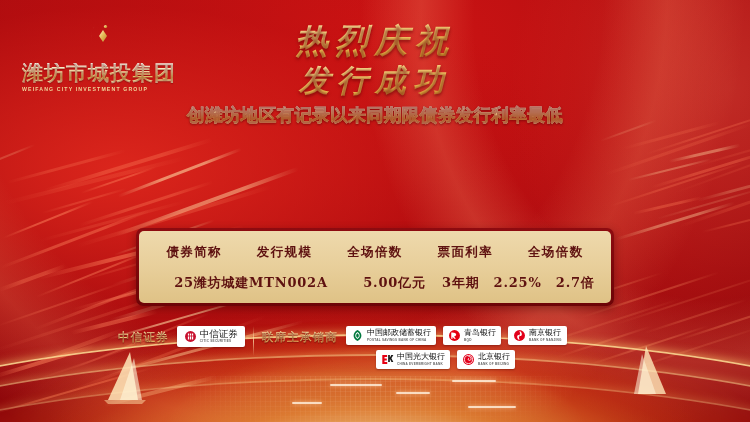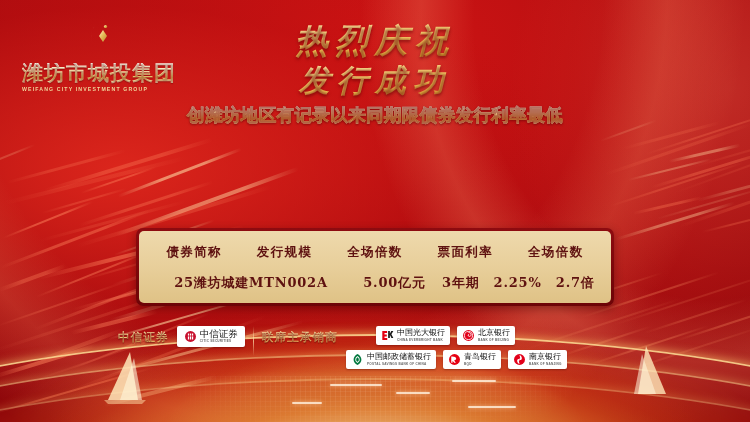--- a/index.html
+++ b/index.html
@@ -306,20 +306,54 @@
             <div class="chip-txt">
               <span class="chip-cn">中信证券</span>
               <span class="chip-en">CITIC SECURITIES</span>
             </div>
           </div>
         </div>
     </div>
     <div class="divider"></div>
     <span class="spon-label">联席主承销商</span>
     <div class="rows" style="padding-top:4px;">
+      <div class="row" id="joint-row1">
+          <div class="chip">
+            <svg viewBox="0 0 20 20" class="mark">
+              <path d="M10 1.6 C6.2 3.6 4 6.6 4 10.4 c0 3.4 2.4 6.2 6 8 3.6-1.8 6-4.6 6-8 0-3.8-2.2-6.8-6-8.8Z" fill="#00783e"></path>
+              <path d="M10 4.8 c-2.2 1.4-3.4 3.3-3.4 5.6 0 2.1 1.3 3.8 3.4 5 2.1-1.2 3.4-2.9 3.4-5 0-2.3-1.2-4.2-3.4-5.6Z" fill="#fff"></path>
+              <path d="M10 6.6 c-1.3.9-2 2-2 3.6 0 1.4.8 2.5 2 3.3 1.2-.8 2-1.9 2-3.3 0-1.6-.7-2.7-2-3.6Z" fill="#00783e"></path>
+            </svg>
+            <div class="chip-txt">
+              <span class="chip-cn">中国邮政储蓄银行</span>
+              <span class="chip-en">POSTAL SAVINGS BANK OF CHINA</span>
+            </div>
+          </div>
+          <div class="chip">
+            <svg viewBox="0 0 20 20" class="mark">
+              <circle cx="10" cy="10" r="8.4" fill="#e60012"></circle>
+              <path d="M6.6 5.4 c3.4 0 6 1.1 6 3.2 0 1.6-1.4 2.6-3.3 3 l2.9 3.4 -2.6 0 -2.6-3.1 0 3.1 -2 0 0-9.6 Z" fill="#fff"></path>
+            </svg>
+            <div class="chip-txt">
+              <span class="chip-cn">青岛银行</span>
+              <span class="chip-en">BQD</span>
+            </div>
+          </div>
+          <div class="chip">
+            <svg viewBox="0 0 20 20" class="mark">
+              <circle cx="10" cy="10" r="8.4" fill="#e2001a"></circle>
+              <path d="M10 2.8 c2.3 1.3 3.6 3.1 3.6 5.3 0 1.6-.9 2.7-2.2 2.7-1 0-1.7-.6-1.7-1.5 0-.8.5-1.3 1.2-1.3 .5 0 .9.3.9.8 0 .4-.2.6-.5.6" fill="#fff"></path>
+              <path d="M10 17.2 c-2.3-1.3-3.6-3.1-3.6-5.3 0-1.6.9-2.7 2.2-2.7 1 0 1.7.6 1.7 1.5 0 .8-.5 1.3-1.2 1.3-.5 0-.9-.3-.9-.8 0-.4.2-.6.5-.6" fill="#fff"></path>
+            </svg>
+            <div class="chip-txt">
+              <span class="chip-cn">南京银行</span>
+              <span class="chip-en">BANK OF NANJING</span>
+            </div>
+          </div>
+        </div>
       <div class="row r2" id="joint-row2">
           <div class="chip">
             <svg viewBox="0 0 20 20" class="mark">
               <path d="M2 3 h7.4 v3 H5.4 v2.4 h3.5 v3 H5.4 V14 h4.2 v3 H2 Z" fill="#e60012"></path>
               <path d="M11 3 h2.6 v4.2 l2.2-4.2 H19 l-3 5.2 3 5.8 h-2.9 l-2.5-5 v5 H11 Z" fill="#1a1a1a"></path>
             </svg>
             <div class="chip-txt">
               <span class="chip-cn">中国光大银行</span>
               <span class="chip-en">CHINA EVERBRIGHT BANK</span>
             </div>
@@ -329,50 +363,16 @@
               <circle cx="10" cy="10" r="8.4" fill="#e2001a"></circle>
               <circle cx="10" cy="10" r="6.2" fill="none" stroke="#fff" stroke-width="1.3"></circle>
               <path d="M10 5.4 c2.6 0 4 1.6 4 3.4 0 1.5-1 2.6-2.5 2.6-1.2 0-2-.7-2-1.7 0-.8.5-1.4 1.3-1.4" fill="none" stroke="#fff" stroke-width="1.4"></path>
             </svg>
             <div class="chip-txt">
               <span class="chip-cn">北京银行</span>
               <span class="chip-en">BANK OF BEIJING</span>
             </div>
           </div>
         </div>
-      <div class="row" id="joint-row1">
-          <div class="chip">
-            <svg viewBox="0 0 20 20" class="mark">
-              <path d="M10 1.6 C6.2 3.6 4 6.6 4 10.4 c0 3.4 2.4 6.2 6 8 3.6-1.8 6-4.6 6-8 0-3.8-2.2-6.8-6-8.8Z" fill="#00783e"></path>
-              <path d="M10 4.8 c-2.2 1.4-3.4 3.3-3.4 5.6 0 2.1 1.3 3.8 3.4 5 2.1-1.2 3.4-2.9 3.4-5 0-2.3-1.2-4.2-3.4-5.6Z" fill="#fff"></path>
-              <path d="M10 6.6 c-1.3.9-2 2-2 3.6 0 1.4.8 2.5 2 3.3 1.2-.8 2-1.9 2-3.3 0-1.6-.7-2.7-2-3.6Z" fill="#00783e"></path>
-            </svg>
-            <div class="chip-txt">
-              <span class="chip-cn">中国邮政储蓄银行</span>
-              <span class="chip-en">POSTAL SAVINGS BANK OF CHINA</span>
-            </div>
-          </div>
-          <div class="chip">
-            <svg viewBox="0 0 20 20" class="mark">
-              <circle cx="10" cy="10" r="8.4" fill="#e60012"></circle>
-              <path d="M6.6 5.4 c3.4 0 6 1.1 6 3.2 0 1.6-1.4 2.6-3.3 3 l2.9 3.4 -2.6 0 -2.6-3.1 0 3.1 -2 0 0-9.6 Z" fill="#fff"></path>
-            </svg>
-            <div class="chip-txt">
-              <span class="chip-cn">青岛银行</span>
-              <span class="chip-en">BQD</span>
-            </div>
-          </div>
-          <div class="chip">
-            <svg viewBox="0 0 20 20" class="mark">
-              <circle cx="10" cy="10" r="8.4" fill="#e2001a"></circle>
-              <path d="M10 2.8 c2.3 1.3 3.6 3.1 3.6 5.3 0 1.6-.9 2.7-2.2 2.7-1 0-1.7-.6-1.7-1.5 0-.8.5-1.3 1.2-1.3 .5 0 .9.3.9.8 0 .4-.2.6-.5.6" fill="#fff"></path>
-              <path d="M10 17.2 c-2.3-1.3-3.6-3.1-3.6-5.3 0-1.6.9-2.7 2.2-2.7 1 0 1.7.6 1.7 1.5 0 .8-.5 1.3-1.2 1.3-.5 0-.9-.3-.9-.8 0-.4.2-.6.5-.6" fill="#fff"></path>
-            </svg>
-            <div class="chip-txt">
-              <span class="chip-cn">南京银行</span>
-              <span class="chip-en">BANK OF NANJING</span>
-            </div>
-          </div>
-        </div>
     </div>
   </div>
 
 </div>
 
 </body></html>

